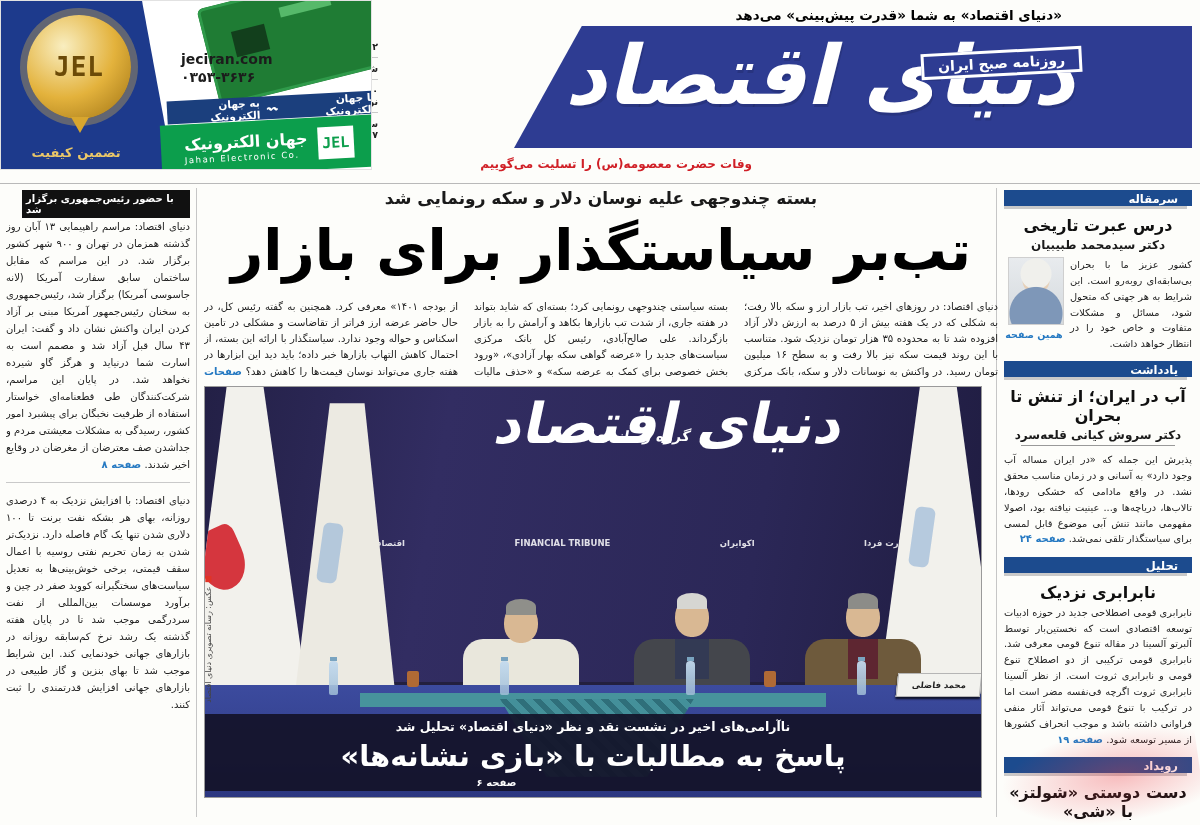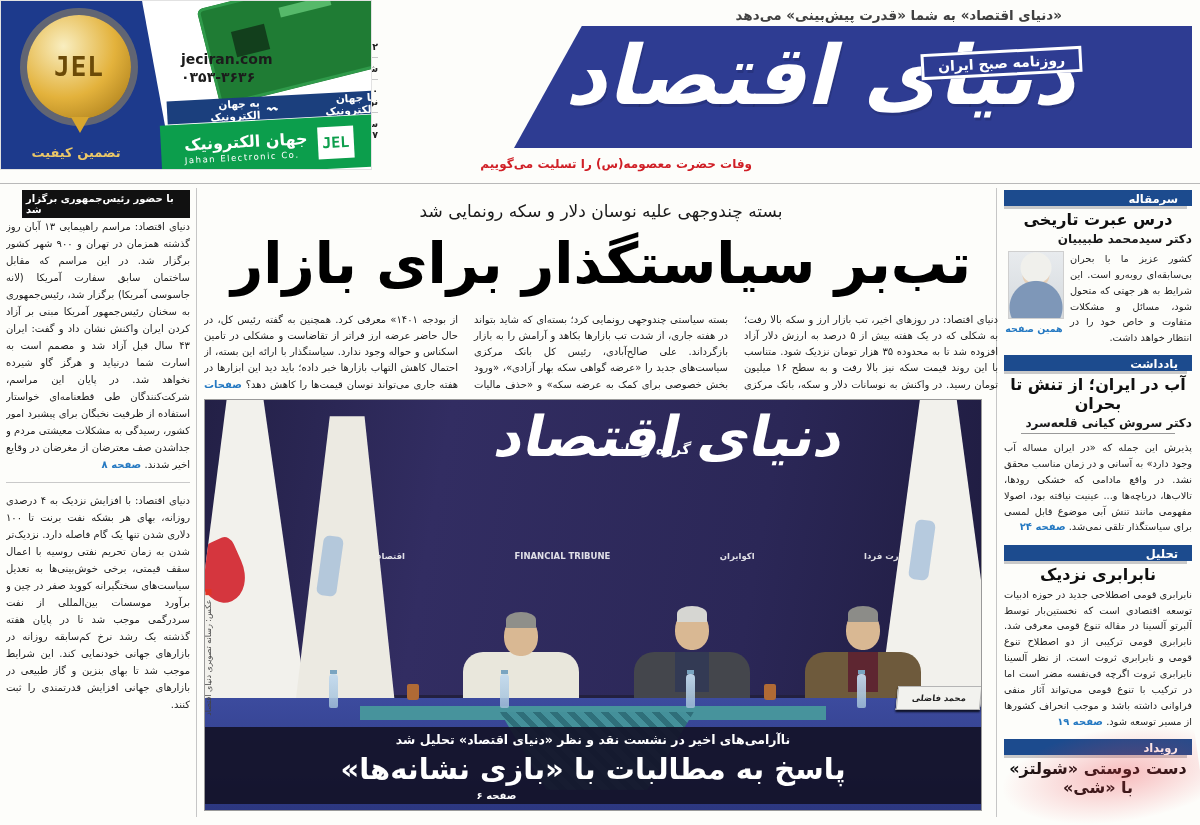--- a/index.html
+++ b/index.html
@@ -1,21 +1,21 @@
 <!DOCTYPE html>
 <html lang="fa" dir="rtl"><head>
 <meta charset="utf-8">
 <style>
   * { box-sizing:border-box; margin:0; padding:0; }
   body { background:#9a9a9a; font-family:"DejaVu Sans", sans-serif; }
   .page { position:relative; width:1200px; height:825px; background:#fdfdfa; overflow:hidden;
           direction:rtl; color:#1a1a1a; }
 
   
-  .tagline { position:absolute; top:7px; right:138px; color:#404040; font-weight:bold; font-size:13.5px; }
+  .tagline { position:absolute; top:7px; right:138px; color:#000000; font-weight:bold; font-size:13.5px; }
   .banner { position:absolute; top:26px; right:8px; width:678px; height:122px; background:#2e3c92;
             clip-path:polygon(10% 0,100% 0,100% 100%,0 100%); }
   .masthead { position:absolute; top:12px; right:18px; width:710px; text-align:center; color:#fff;
               font-size:82px; font-weight:900; transform:skewX(-14deg); line-height:1.55; z-index:2;
               text-shadow:2px 3px 0 rgba(0,0,0,.12); pointer-events:none; }
   .sub-box { position:absolute; top:50px; right:118px; border:3px solid #fff; color:#fff; background:#2e3c92;
              padding:2px 14px; font-size:14px; font-weight:bold; transform:rotate(-3deg); z-index:3; }
   .info { position:absolute; top:36px; right:822px; width:122px; font-size:9.5px; font-weight:bold; color:#222; }
   .info-line { padding:5px 0; border-bottom:1px solid #c9c9c9; text-align:right; }
   .info-line:last-child { border-bottom:none; }
@@ -65,36 +65,36 @@
   .l-body { font-size:10px; line-height:1.7; text-align:justify; color:#202020; }
   .page-ref { color:#2579c2; font-weight:bold; font-size:10px; text-decoration:none; }
   .ldiv { border-top:1px solid #c9c9c9; margin:9px 0; }
 
   
   .col-right { position:absolute; right:8px; top:190px; width:188px; height:630px; overflow:hidden; }
   .side-sec { margin-bottom:9px; }
   .sec-head { display:flex; align-items:stretch; height:19px;flex-direction:column; }
   .sec-label { background:#1c4b8e; color:#fff; font-size:11.5px; font-weight:bold; padding:2px 14px 0; }
   .sec-bar { flex:1; background:#c9c9c9; margin-right:5px; }
-  .sec-title { font-size:16px; font-weight:900; text-align:center; margin:1px 0 3px; color:#101010; }
-  .sec-author { font-size:12px; font-weight:bold; text-align:right; margin-bottom:5px; }
+  .sec-title { font-size:16px; font-weight:900; text-align:center; margin:7px 0 3px; color:#101010; }
+  .sec-author { font-size:12px; font-weight:bold; text-align:center; margin-bottom:5px; }
   .author-rule { border-top:1px solid #999; width:82%; margin:-2px auto 6px; }
   .sec-body { font-size:9.8px; line-height:1.62; text-align:justify; color:#1c1c1c; }
   .sec-photo { float:left; width:60px; margin-right:6px; text-align:center; }
   .avatar { display:block; width:56px; height:68px; border:1px solid #cfcfcf;
             background:
               radial-gradient(circle at 50% 84%, #7e97b8 26px, transparent 27px),
               radial-gradient(circle at 50% 24%, #f0f0ec 15px, transparent 16px),
               radial-gradient(circle at 50% 34%, #e6d0b8 13px, transparent 14px),
               linear-gradient(#e8ebee,#d4d9dd); }
   .sec-photo .page-ref { display:block; margin-top:2px; font-size:9.5px;text-align:center; }
 
   
   .center { position:absolute; right:202px; top:188px; width:794px; }
-  .lead-kicker { text-align:center; font-size:17px; font-weight:normal; margin-top:13px; }
+  .lead-kicker { text-align:center; font-size:17px; font-weight:bold; margin-top:0; }
   .lead-headline { text-align:center; font-size:56px; font-weight:900; line-height:1.55; color:#000; }
   .lead-cols { display:flex; gap:16px; height:80px; overflow:hidden; margin-top:4px; }
   .lead-col { flex:1; font-size:10px; line-height:1.62; text-align:justify; color:#202020; }
 
   
   .photo { position:relative; margin:7px 0 0 0; margin-left:0; height:412px; width:778px; right:0;
            margin-right:16px; background:#23203f; border:1px solid #9a9a9a; overflow:hidden; direction:rtl; }
   .photo-wrap { position:relative; width:794px; }
   .credit { position:absolute; left:0px; top:46%; writing-mode:vertical-rl; transform:rotate(180deg);
             font-size:8px; color:#444; white-space:nowrap; z-index:9; }

